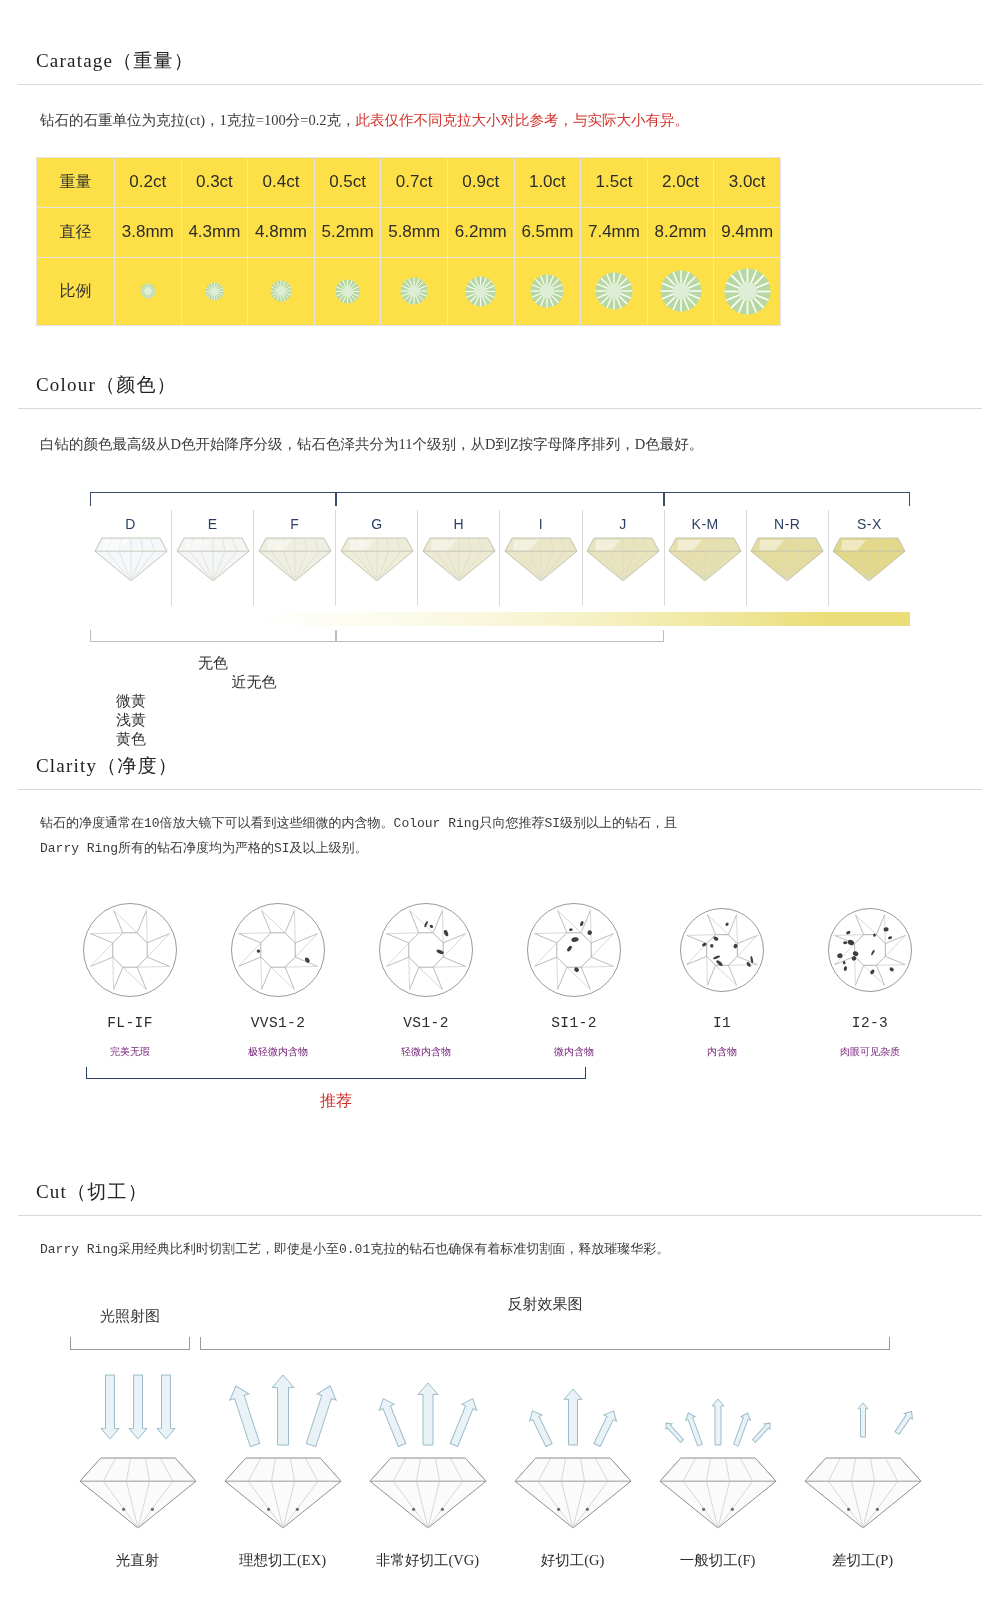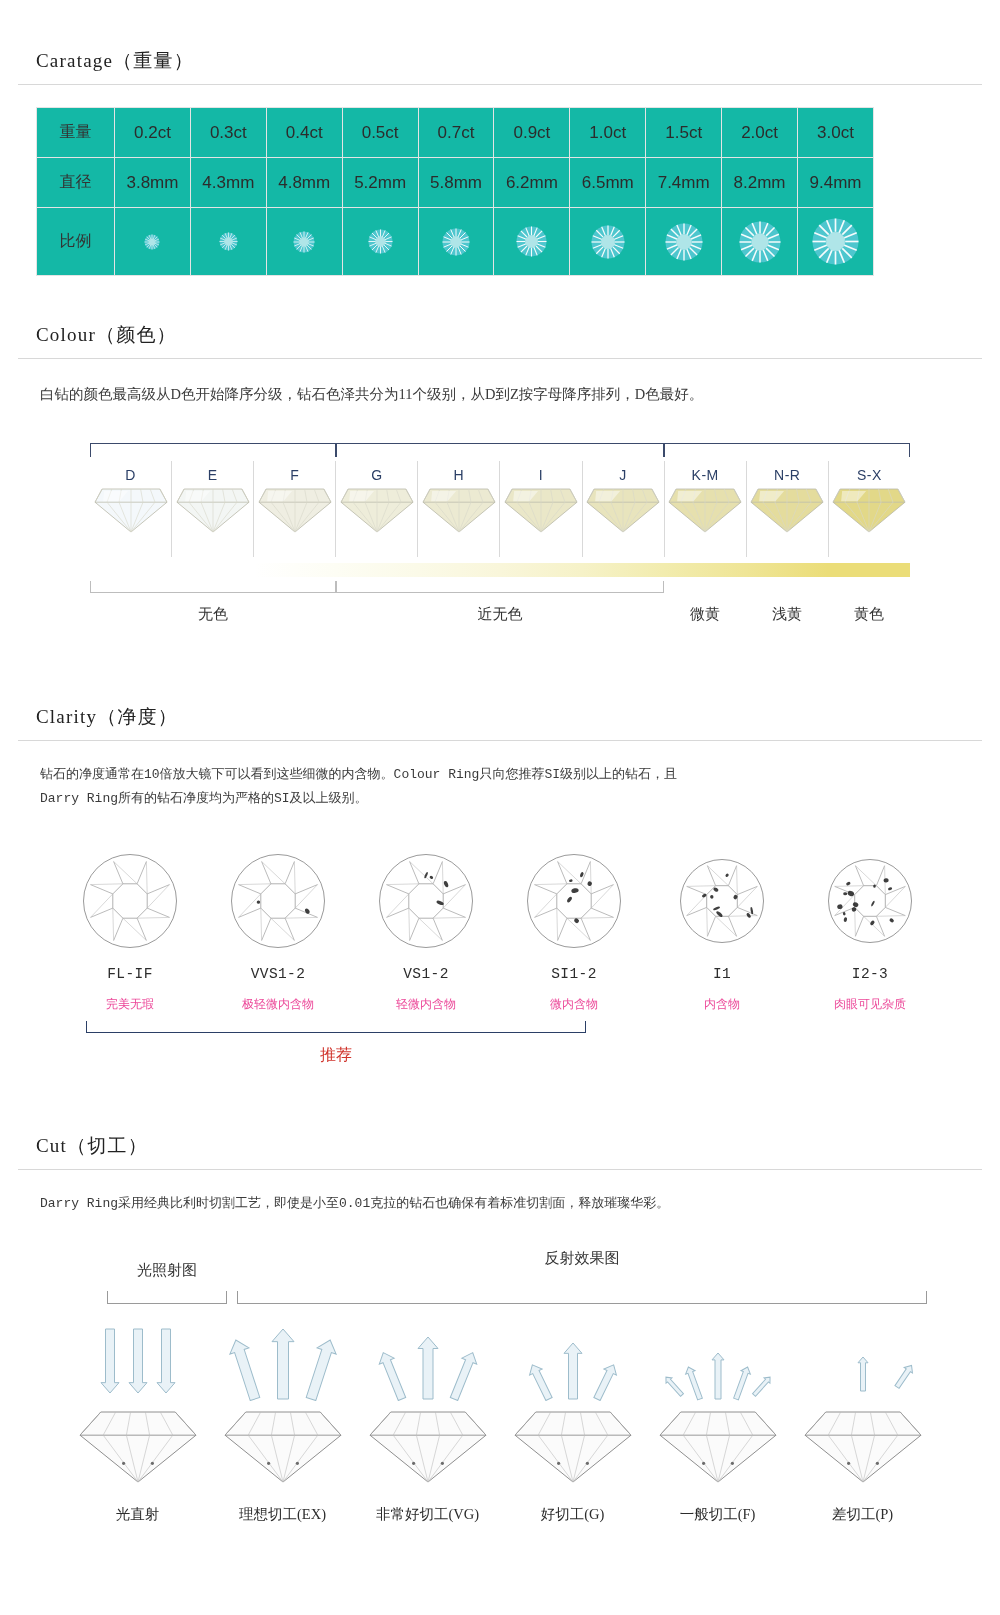--- a/index.html
+++ b/index.html
@@ -33,22 +33,22 @@
     margin: 22px 40px 0 40px;
   }
   .desc .red { color: #d0342c; }
   .mono { font-family: "Liberation Mono", monospace; font-size: 13px; }
 
   
   .carat-table {
     margin: 22px 36px 0 36px;
     border: 1px solid #e2e2e2;
     border-collapse: collapse;
-    width: 838px;
-    background: #14b8a6;
+    width: 745px;
+    background: #fde047;
   }
   .carat-table td {
     border: 1px solid #e4e4e4;
     text-align: center;
     font-family: "Liberation Sans", sans-serif;
     font-size: 17px;
     color: #2c2c2c;
     height: 50px;
     padding: 0 4px;
   }
@@ -81,51 +81,51 @@
   .grade-cell.sep { border-left: 1px solid #d9d9d9; }
   .diamond-holder { height: 70px; display: flex; align-items: flex-start; justify-content: center; }
 
   .gradient-bar {
     display: flex; margin-top: 6px; height: 14px;
   }
   .gb { flex: 1 1 0; height: 14px; }
 
   .bot-brackets { position: relative; height: 14px; margin-top: 4px; }
   .bb { position: absolute; top: 0; height: 12px; border: 1px solid #bdbdbd; border-top: none; }
-  .bot-labels { display: flex; margin-top: 10px; }
+  .bot-labels { display: flex; margin-top: 10px; flex-direction: column; }
   .bot-labels .bl { text-align: center; font-size: 15px; color: #333; }
 
   
   .clarity-row {
     display: flex; justify-content: center; gap: 18px;
     margin: 34px 0 0 0;
   }
   .clarity-item { width: 130px; text-align: center; }
   .clarity-item .circle-holder { height: 110px; display:flex; align-items:center; justify-content:center; }
   .clarity-item .c-name {
     font-family: "Liberation Mono", monospace;
     font-size: 14.5px; color: #2c2c2c; margin-top: 10px; letter-spacing: .4px;
   }
   .clarity-item .c-desc {
     font-family: "Liberation Serif", serif;
-    font-size: 12px; color: #ec4899; margin-top: 14px;
+    font-size: 10px; color: #701a75; margin-top: 14px;
   }
   .reco-wrap { position: relative; height: 70px; margin-top: 4px; }
   .reco-bracket {
     position: absolute; left: 86px; width: 500px; top: 4px; height: 12px;
     border: 1px solid #2b3f66; border-top: none;
   }
   .reco-text {
     position: absolute; left: 86px; width: 500px; top: 28px;
     text-align: center; color: #d0342c; font-size: 16px;
     font-family: Liberation Mono, monospace;
   }
 
   
-  .cut-brackets { position: relative; height: 74px; margin-top: 26px; margin-left: 37px; }
+  .cut-brackets { position: relative; height: 74px; margin-top: 26px; }
   .cut-brackets .cb-label {
     position: absolute; font-size: 15px; color: #333; text-align: center;
   }
   .cb {
     position: absolute; height: 13px;
     border: 1px solid #9a9a9a; border-top: none;
   }
   .cut-row { display: flex; justify-content: center; gap: 0px; margin-top: 4px; }
   .cut-item { width: 145px; text-align: center; }
   .cut-item .arrows { height: 80px; display: flex; align-items: flex-end; justify-content: center; }
@@ -137,20 +137,23 @@
   .sec-spacer { height: 20px; }
 </style>
 </head>
 <body>
 
 <div class="page">
 
   <div class="sec-wrap">
     <div class="section-head">Caratage（重量）</div>
 
+    <div class="desc">
+      <span>钻石的石重单位为克拉(ct)，1克拉=100分=0.2克，</span><span class="red">此表仅作不同克拉大小对比参考，与实际大小有异。</span>
+    </div>
 
     <table class="carat-table">
       <tbody>
           <tr>
         <td class="rowhead">重量</td>
         <td>0.2ct</td>
         <td>0.3ct</td>
         <td>0.4ct</td>
         <td>0.5ct</td>
         <td>0.7ct</td>

